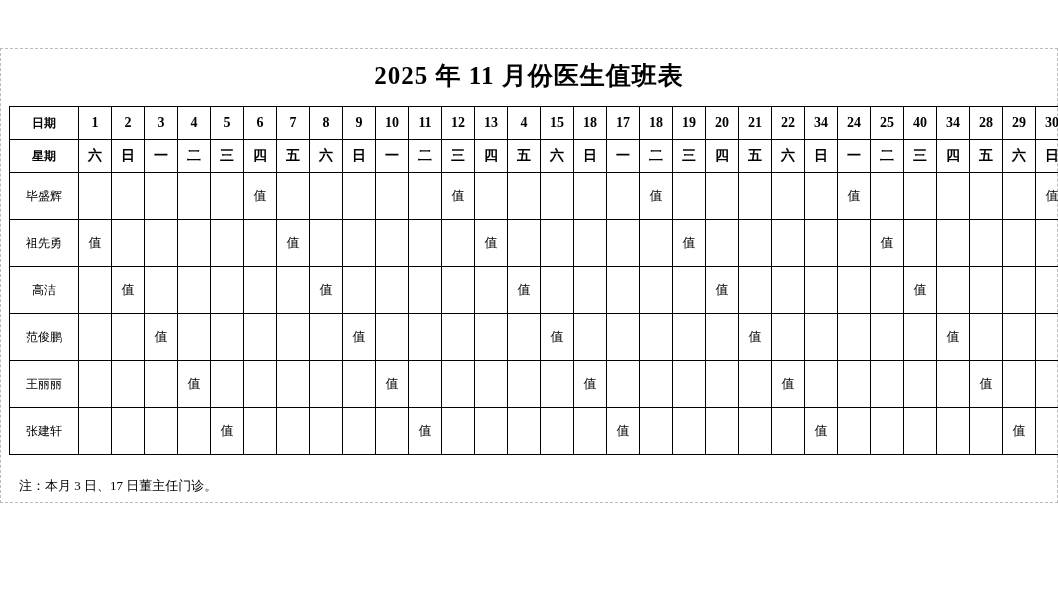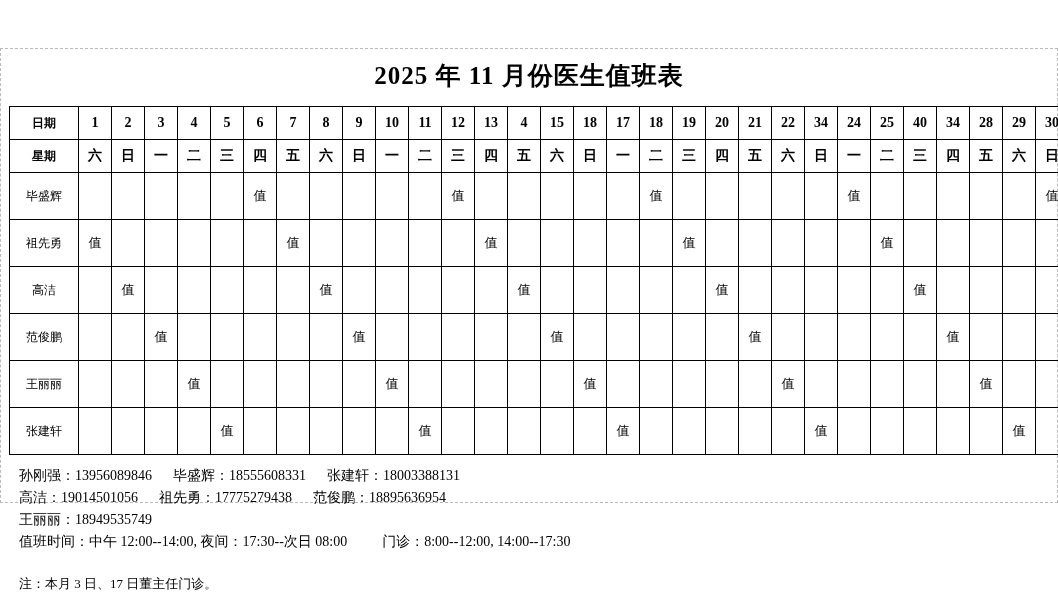--- a/index.html
+++ b/index.html
@@ -354,22 +354,16 @@
           <td class="daycell"></td>
           <td class="daycell"></td>
           <td class="daycell"></td>
           <td class="daycell"></td>
           <td class="daycell duty">值</td>
           <td class="daycell"></td>
         </tr>
       </tbody>
   </table>
 
-  <div class="footer">
-    <div class="row">孙刚强：13956089846  毕盛辉：18555608331  张建轩：18003388131</div>
-    <div class="row">高洁：19014501056  祖先勇：17775279438  范俊鹏：18895636954</div>
-    <div class="row">王丽丽：18949535749</div>
-    <div class="row">值班时间：中午 12:00--14:00, 夜间：17:30--次日 08:00   门诊：8:00--12:00, 14:00--17:30</div>
-  </div>
 
   <div class="note">注：本月 3 日、17 日董主任门诊。</div>
 
 </div>
 
 </body></html>

